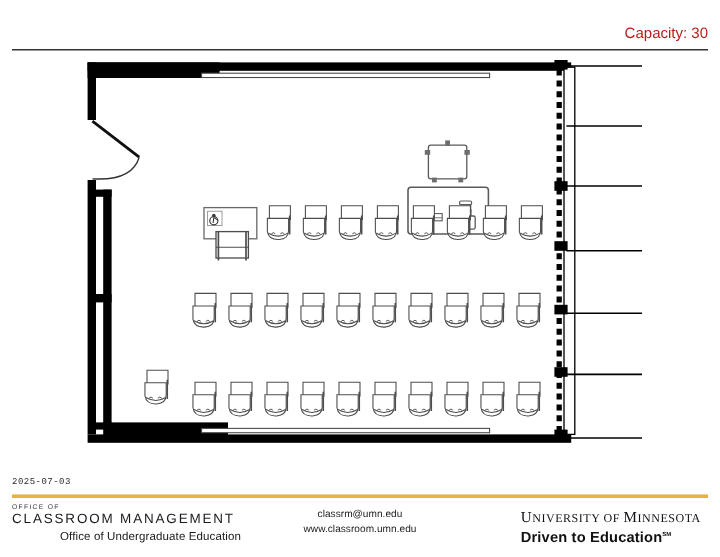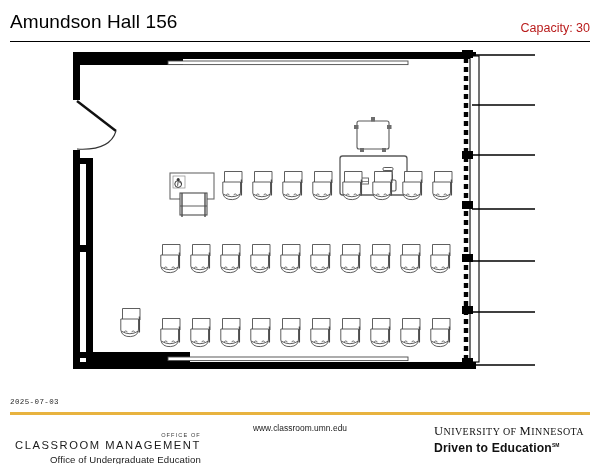--- a/index.html
+++ b/index.html
@@ -76,23 +76,22 @@
     width: 580px; height: 3px;
     background: #e8b33f;
   }
   #footer {
     position: absolute;
     left: 0; top: 415px;
     width: 600px; height: 49px;
   }
   #footer-brand {
     position: absolute;
-    left: 10px; top: 17px;
+    left: 10px; top: 5px;
     line-height: 1.15;
-    text-align: right;
   }
   .brand-eyebrow {
     font-size: 5.6px;
     letter-spacing: 1.1px;
     color: #3a3a3a;
     display: block;
   }
   .brand-main {
     font-size: 11.2px;
     letter-spacing: 1.55px;
@@ -146,21 +145,20 @@
     font-size: 5px;
     vertical-align: super;
     font-weight: bold;
     letter-spacing: 0;
   }
 </style>
 </head>
 <body>
 
 <div id="header">
-  <div id="room-title">Amundson Hall 156</div>
   <div id="capacity-label">Capacity: 30</div>
   <div id="header-rule"></div>
 </div>
 
 <div id="floorplan-wrap">
 <svg id="floorplan-svg" viewBox="0 0 600 348" xmlns="http://www.w3.org/2000/svg">
 
   <defs>
 
     <g id="chair">
@@ -322,20 +320,21 @@
 
 <div id="footer">
 
   <div id="footer-brand">
     <span class="brand-eyebrow">OFFICE OF</span>
     <span class="brand-main">CLASSROOM MANAGEMENT</span>
     <span class="brand-sub">Office of Undergraduate Education</span>
   </div>
 
   <div id="footer-contact">
+    <span class="contact-line">classrm@umn.edu</span>
     <span class="contact-line">www.classroom.umn.edu</span>
   </div>
 
   <div id="footer-umn">
     <span class="umn-wordmark"><span>U</span><span class="small-caps">NIVERSITY OF </span><span>M</span><span class="small-caps">INNESOTA</span></span>
     <span class="umn-tagline"><span>Driven to Education</span><span class="umn-sm">SM</span></span>
   </div>
 
 </div>
 

